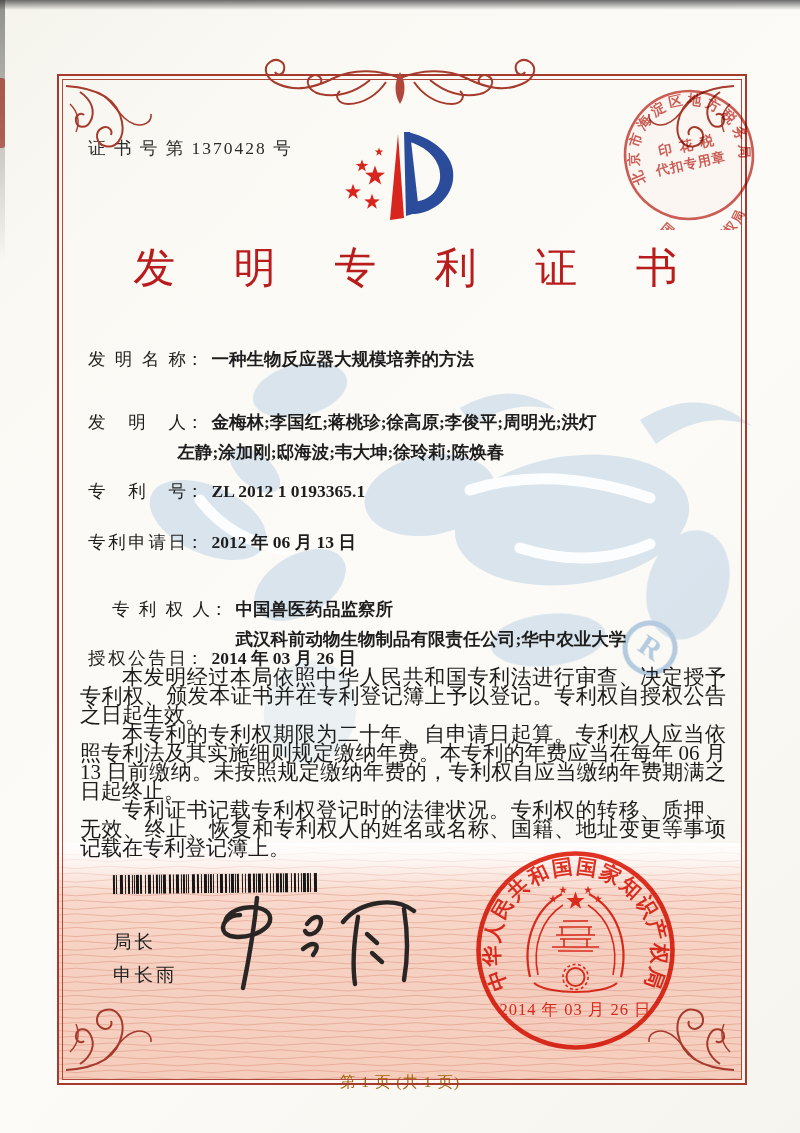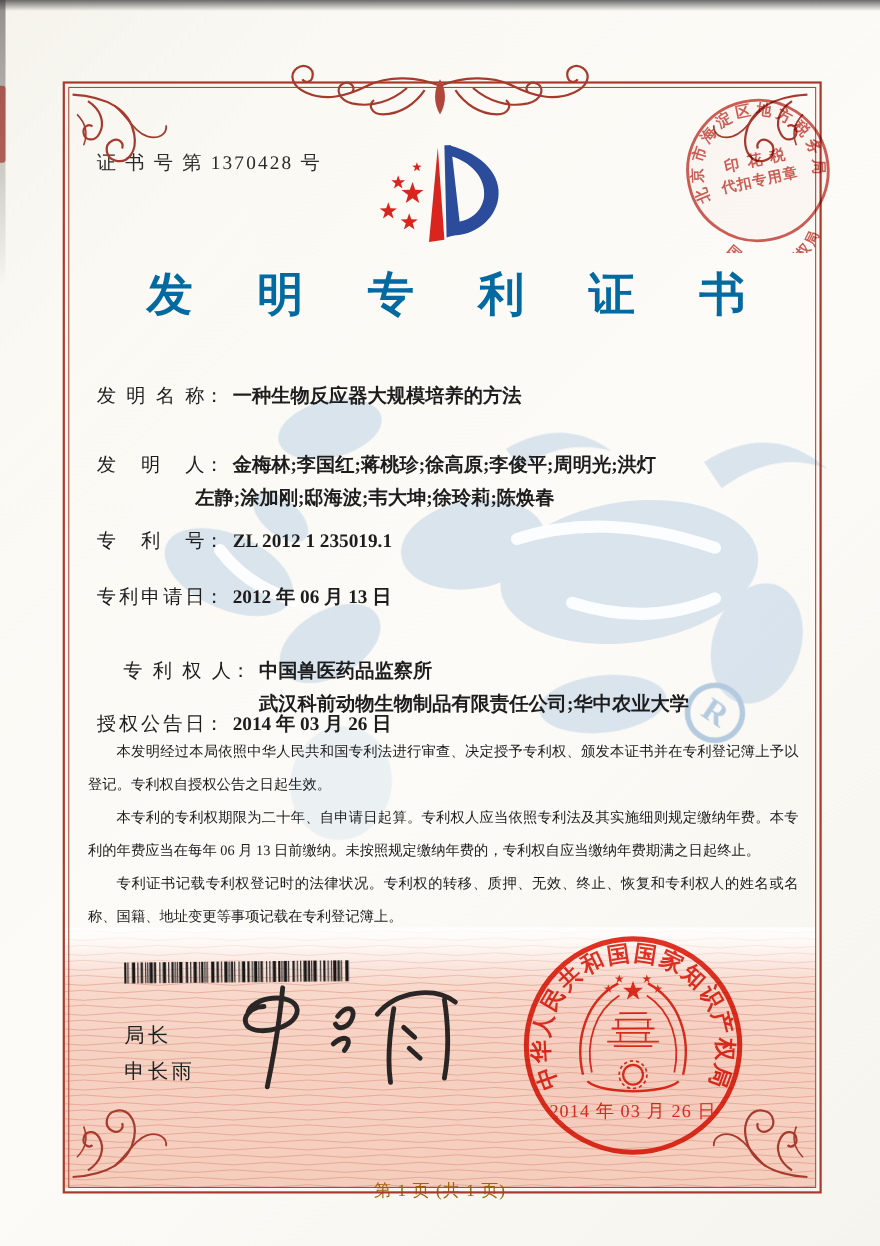--- a/index.html
+++ b/index.html
@@ -23,27 +23,27 @@
     position:absolute;left:59px;top:843px;width:682px;height:237px;z-index:1;
     background:linear-gradient(#fdf4ef 0%,#f9dcd0 14%,#f6d2c3 45%,#f5cdbd 100%);
   }
   .pinkband svg{position:absolute;inset:0;}
   .pinkband .fade{position:absolute;top:0;left:0;right:0;height:52px;background:linear-gradient(rgba(255,255,255,.95),rgba(255,255,255,0));}
   
   .watermark{position:absolute;inset:0;z-index:2;pointer-events:none;}
   
   .cert-number{position:absolute;left:88px;top:136px;font-size:17.5px;letter-spacing:2px;color:#2a2a2a;z-index:4;}
   .logo{position:absolute;left:328px;top:116px;z-index:4;}
-  .title{position:absolute;left:0;top:240px;width:100%;text-align:center;font-size:42px;font-weight:700;letter-spacing:24px;padding-left:35px;box-sizing:border-box;color:#0369a1;z-index:4;}
+  .title{position:absolute;left:0;top:240px;width:100%;text-align:center;font-size:42px;font-weight:400;letter-spacing:24px;padding-left:35px;box-sizing:border-box;color:#b91c1c;z-index:4;}
   .fields{position:absolute;left:88px;top:0;width:640px;z-index:4;font-size:17.5px;}
   .frow{position:absolute;left:0;display:flex;line-height:30px;}
   .flabel{display:inline-block;width:98px;text-align:justify;text-align-last:justify;flex:none;}
   .fcolon{flex:none;margin-right:8px;}
   .fvalue{flex:1;font-weight:bold;}
-  .body-text{position:absolute;left:80px;top:668px;width:646px;z-index:4;font-size:13px;line-height:30px;text-align:justify;color:#1b1b1b;}
+  .body-text{position:absolute;left:80px;top:668px;width:646px;z-index:4;font-size:21px;line-height:19px;text-align:justify;color:#1b1b1b;}
   .body-text p{margin:0;text-indent:2em;}
   .barcode-wrap{position:absolute;left:113px;top:874px;z-index:4;transform:rotate(-.6deg);filter:blur(.35px);}
   .signer{position:absolute;left:113px;top:926px;z-index:4;font-size:18.5px;letter-spacing:3px;line-height:33px;color:#222;}
   .autograph{position:absolute;left:195px;top:886px;z-index:4;}
   .seal{position:absolute;left:468px;top:843px;z-index:7;mix-blend-mode:multiply;opacity:.96;}
   .tax-stamp{position:absolute;left:614px;top:80px;z-index:7;mix-blend-mode:multiply;opacity:.88;}
   .footer{position:absolute;left:0;top:1072px;width:100%;text-align:center;font-size:15.5px;letter-spacing:1px;color:#a16207;z-index:4;}
   svg text{font-family:"Liberation Serif","DejaVu Serif",serif;}
 </style>
 </head>
@@ -179,21 +179,21 @@
     <span class="flabel">发明人</span>
       <span class="fcolon">：</span>
     <span class="fvalue">
       <div>金梅林;李国红;蒋桃珍;徐高原;李俊平;周明光;洪灯</div>
       <div style="margin-left:-34px;">左静;涂加刚;邸海波;韦大坤;徐玲莉;陈焕春</div>
     </span>
   </div>
   <div class="frow" style="top:476px;width:620px;">
     <span class="flabel">专利号</span>
       <span class="fcolon">：</span>
-    <span class="fvalue">ZL 2012 1 235019.1</span>
+    <span class="fvalue">ZL 2012 1 0193365.1</span>
   </div>
   <div class="frow" style="top:527px;width:620px;">
     <span class="flabel">专利申请日</span>
       <span class="fcolon">：</span>
     <span class="fvalue">2012 年 06 月 13 日</span>
   </div>
   <div class="frow" style="top:594px;width:620px;margin-left:24px;">
     <span class="flabel">专利权人</span>
       <span class="fcolon">：</span>
     <span class="fvalue">

